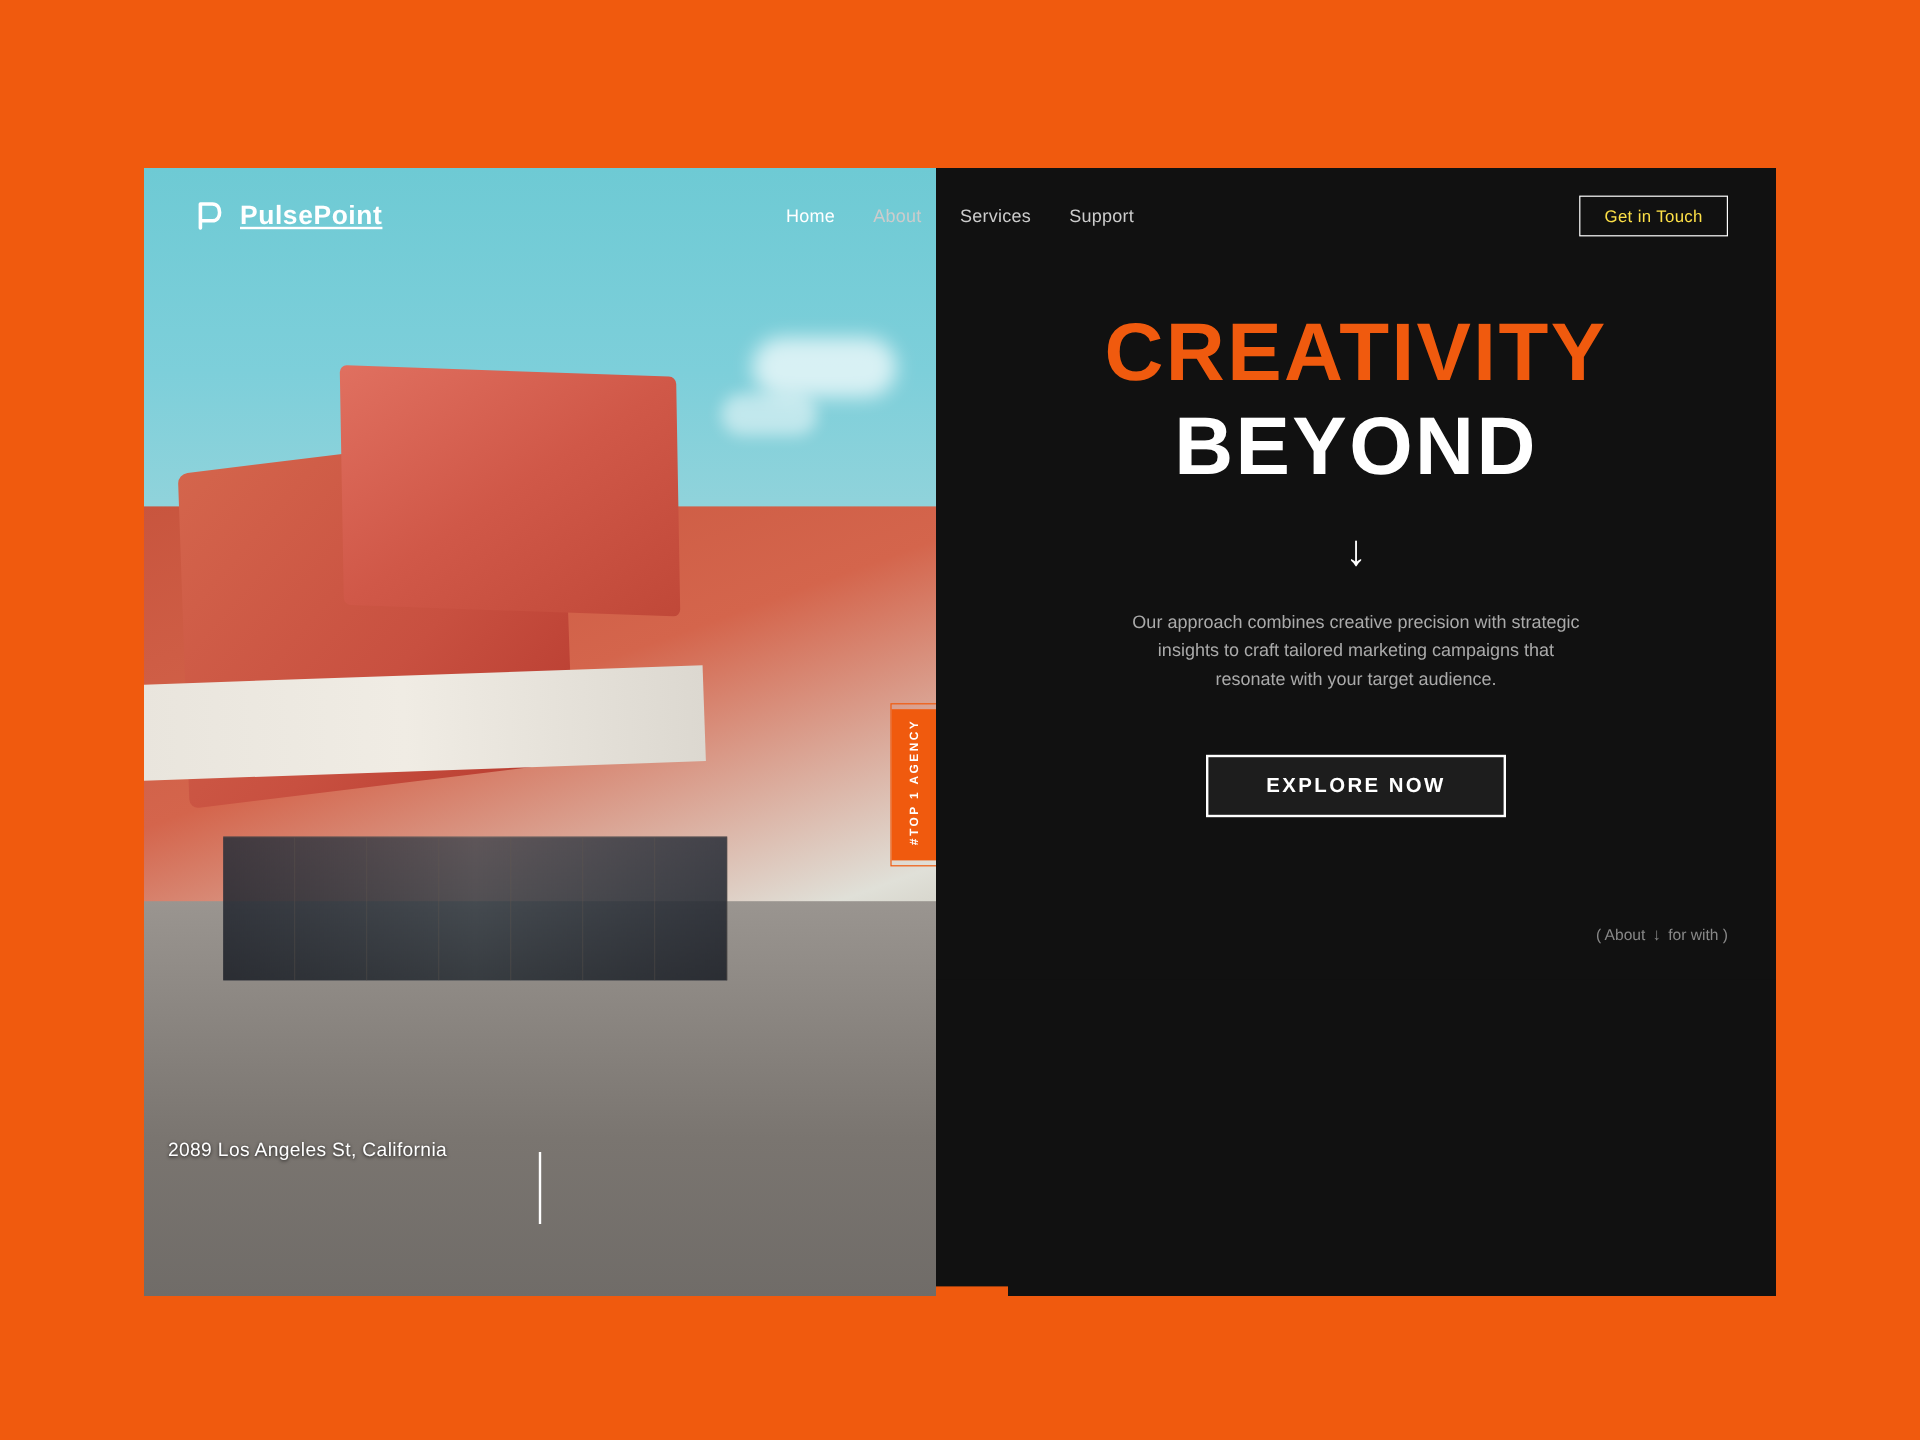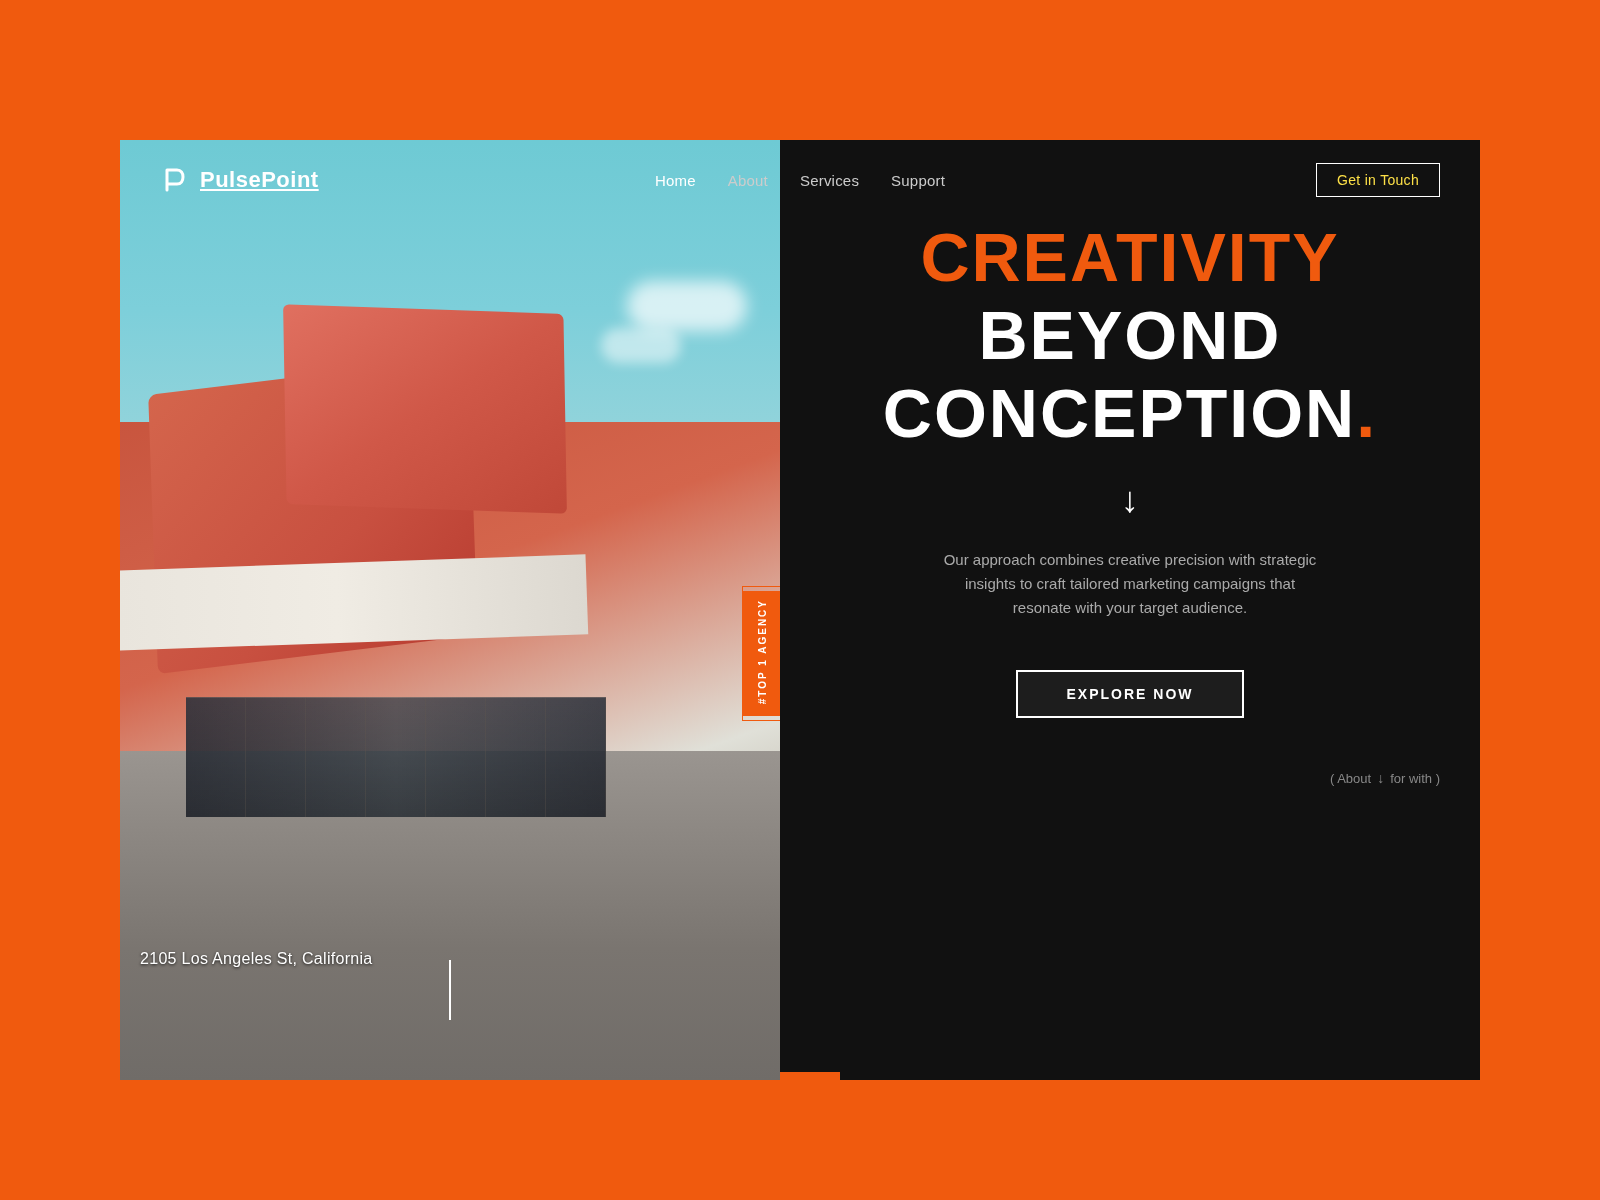--- a/index.html
+++ b/index.html
@@ -364,21 +364,21 @@
       max-width: 380px;
       margin: 0 auto 50px;
       text-align: center;
     }
 
     .explore-btn {
       display: inline-block;
       border: 2px solid #ffffff;
       background: rgba(255,255,255,0.05);
       color: #ffffff;
-      font-size: 14px;
+      font-size: 17px;
       font-weight: 700;
       letter-spacing: 2px;
       padding: 14px 48px;
       cursor: pointer;
       text-transform: uppercase;
     }
 
     
     .scroll-indicator {
       position: absolute;
@@ -460,34 +460,31 @@
     </div>
 
     <div class="side-tag">
       <div class="side-tag-border"></div>
       <div class="side-tag-fill">
         <span class="side-tag-text">#TOP 1 AGENCY</span>
       </div>
     </div>
 
     <div class="address-bar">
-      <span class="address-text">2105 Los Angeles St, California</span>
+      <span class="address-text">2089 Los Angeles St, California</span>
     </div>
 
     <div class="bottom-line"></div>
   </div>
 
   <div class="right-panel">
     <div class="hero-content">
       <h1 class="hero-title">
         <span class="title-line1">CREATIVITY</span>
         <span class="title-line2">BEYOND</span>
-        <span class="title-line3">
-          <span>CONCEPTION</span><span class="title-dot">.</span>
-        </span>
       </h1>
 
       <div class="arrow-down">
         <span class="arrow-icon">↓</span>
       </div>
 
       <p class="hero-description">Our approach combines creative precision with strategic insights to craft tailored marketing campaigns that resonate with your target audience.</p>
 
       <button class="explore-btn">EXPLORE NOW</button>
     </div>

